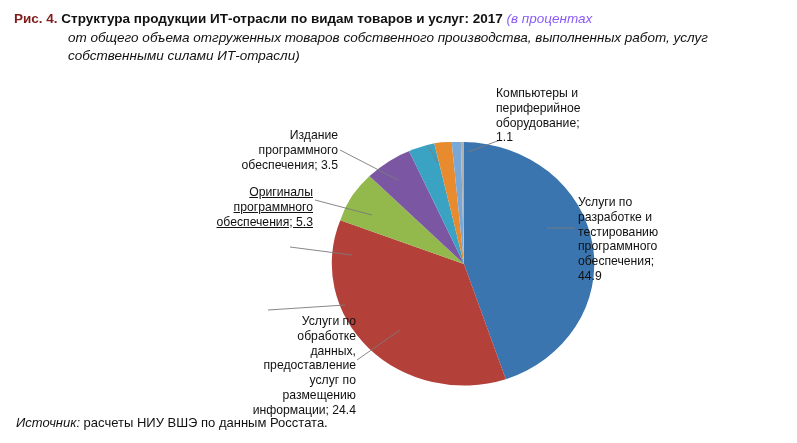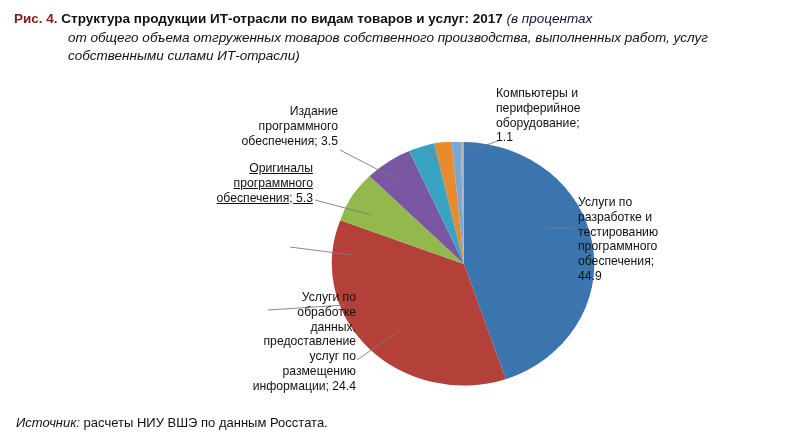--- a/index.html
+++ b/index.html
@@ -34,21 +34,21 @@
     font-weight: bold;
   }
   .title-main {
     font-weight: bold;
     color: #111111;
     text-align: right;
   }
   .title-italic {
     font-style: italic;
     font-weight: normal;
-    color: #0f172a;
+    color: #8b5cf6;
   }
   .title-line2 {
     display: block;
     padding-left: 54px;
     font-style: italic;
   }
   .source {
     position: absolute;
     left: 16px;
     bottom: 13px;
@@ -72,21 +72,21 @@
     height: 248px;
     border-radius: 50%;
   }
   .labels { position: absolute; left: 0; top: 0; width: 797px; height: 443px; }
   .lbl {
     position: absolute;
     font-size: 12.2px;
     line-height: 1.21;
     color: #111111;
   }
-  .lbl.r { text-align: right; }
+  .lbl.r { text-align: right; margin-top: 24px; }
   .lbl.l { text-align: left; }
   svg.leaders {
     position: absolute;
     left: 0; top: 0;
     width: 797px;
     height: 443px;
     pointer-events: none;
   }
 </style>
 </head>

